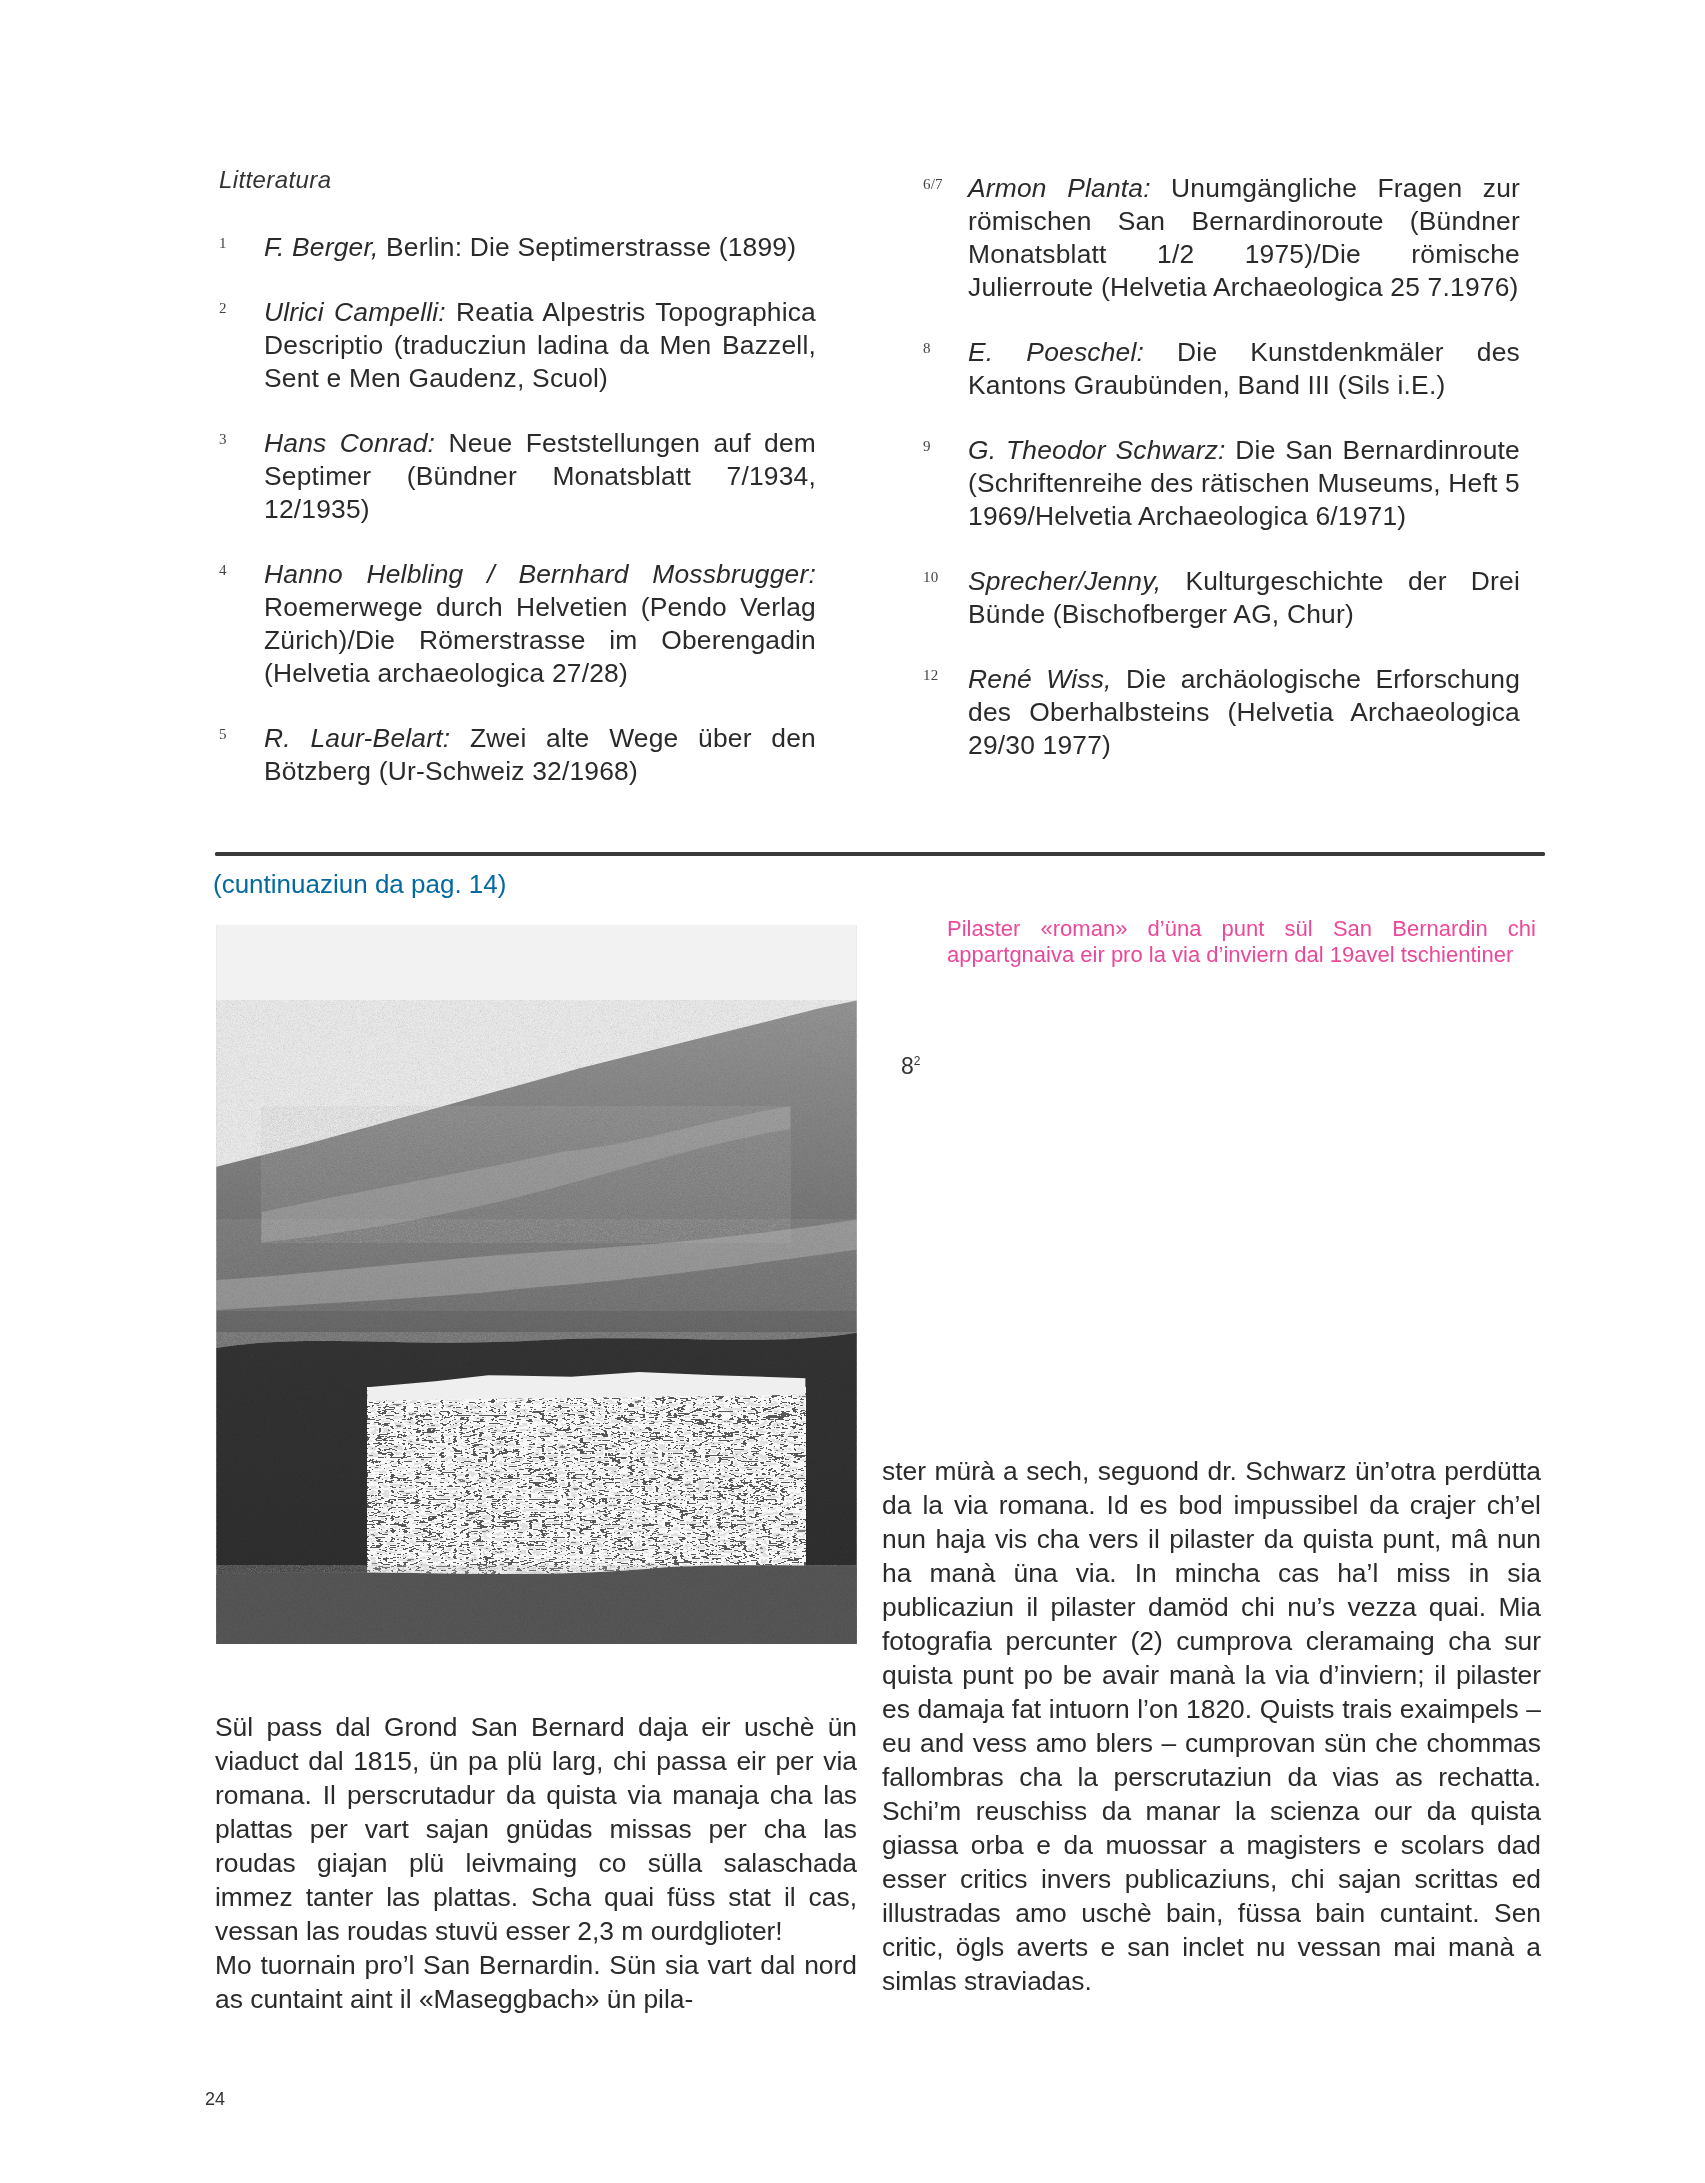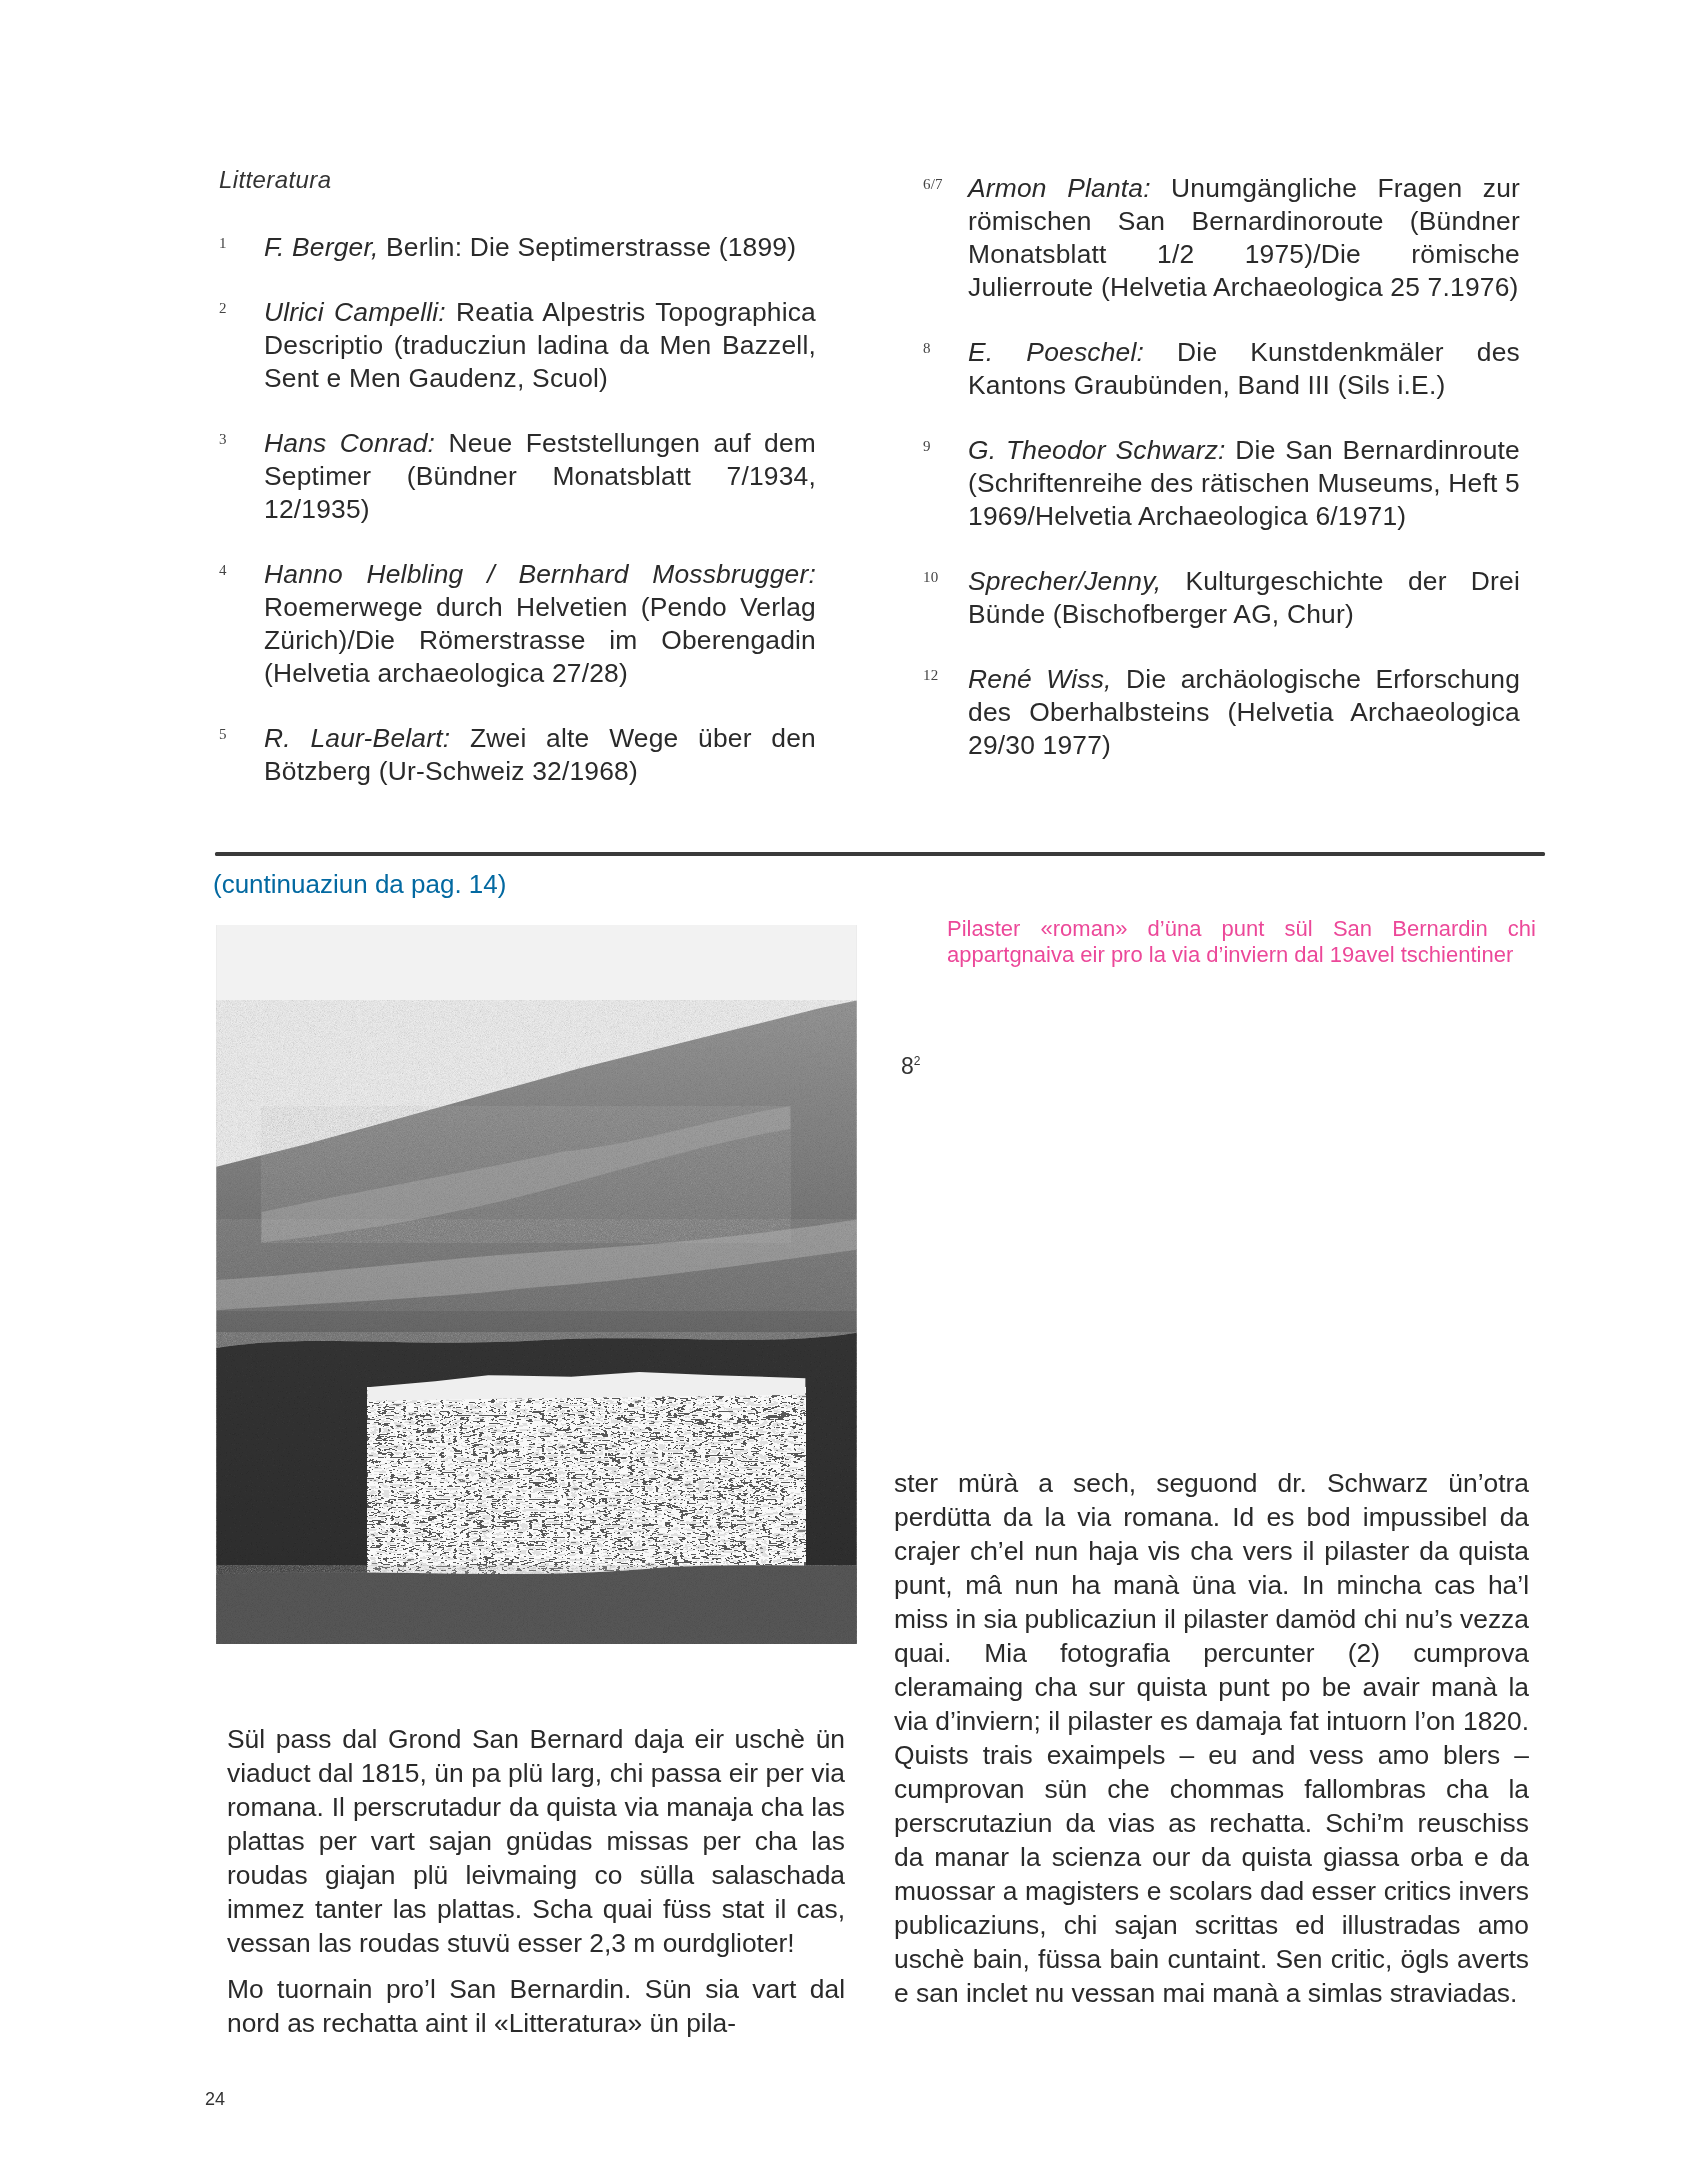--- a/index.html
+++ b/index.html
@@ -60,21 +60,21 @@
   }
   .caption-fig sup { font-size: 12px; }
 
   
   .body-col {
     position: absolute; width: 641px;
     font-size: 26.4px; line-height: 34px; text-align: justify; color: #2a2a2a;
   }
   .body-col.left { left: 215px; top: 1710px; width: 642px; }
   .body-col.right { left: 882px; top: 1454px; width: 659px; }
-  .body-col p { margin: 12px; }
+  .body-col p { margin: 0; }
 
   .page-number {
     position: absolute; left: 205px; top: 2089px; font-size: 18px; color: #333;
   }
 </style>
 </head>
 <body>
 
 <div class="page">
 
@@ -172,21 +172,21 @@
 
       <path d="M0,860 C200,850 400,870 600,850 C720,845 800,850 848,848 L848,952 L0,952 Z" fill="#5a5a5a" filter="url(#grain)"></path>
     </svg>
   </div>
 
   <div class="caption">Pilaster «roman» d’üna punt sül San Bernardin chi appartgnaiva eir pro la via d’inviern dal 19avel tschientiner</div>
   <div class="caption-fig"><span>8</span><sup>2</sup></div>
 
   <div class="body-col left">
     <p>Sül pass dal Grond San Bernard daja eir uschè ün viaduct dal 1815, ün pa plü larg, chi passa eir per via romana. Il perscrutadur da quista via manaja cha las plattas per vart sajan gnüdas missas per cha las roudas giajan plü leivmaing co sülla salaschada immez tanter las plattas. Scha quai füss stat il cas, vessan las roudas stuvü esser 2,3 m ourdglioter!</p>
-    <p>Mo tuornain pro’l San Bernardin. Sün sia vart dal nord as rechatta aint il «Litteratura» ün pila-</p>
+    <p>Mo tuornain pro’l San Bernardin. Sün sia vart dal nord as cuntaint aint il «Maseggbach» ün pila-</p>
   </div>
 
   <div class="body-col right">
     <p>ster mürà a sech, seguond dr. Schwarz ün’otra perdütta da la via romana. Id es bod impussibel da crajer ch’el nun haja vis cha vers il pilaster da quista punt, mâ nun ha manà üna via. In mincha cas ha’l miss in sia publicaziun il pilaster damöd chi nu’s vezza quai. Mia fotografia percunter (2) cumprova cleramaing cha sur quista punt po be avair manà la via d’inviern; il pilaster es damaja fat intuorn l’on 1820. Quists trais exaimpels – eu and vess amo blers – cumprovan sün che chommas fallombras cha la perscrutaziun da vias as rechatta. Schi’m reuschiss da manar la scienza our da quista giassa orba e da muossar a magisters e scolars dad esser critics invers publicaziuns, chi sajan scrittas ed illustradas amo uschè bain, füssa bain cuntaint. Sen critic, ögls averts e san inclet nu vessan mai manà a simlas straviadas.</p>
   </div>
 
   <div class="page-number">24</div>
 </div>
 
 

